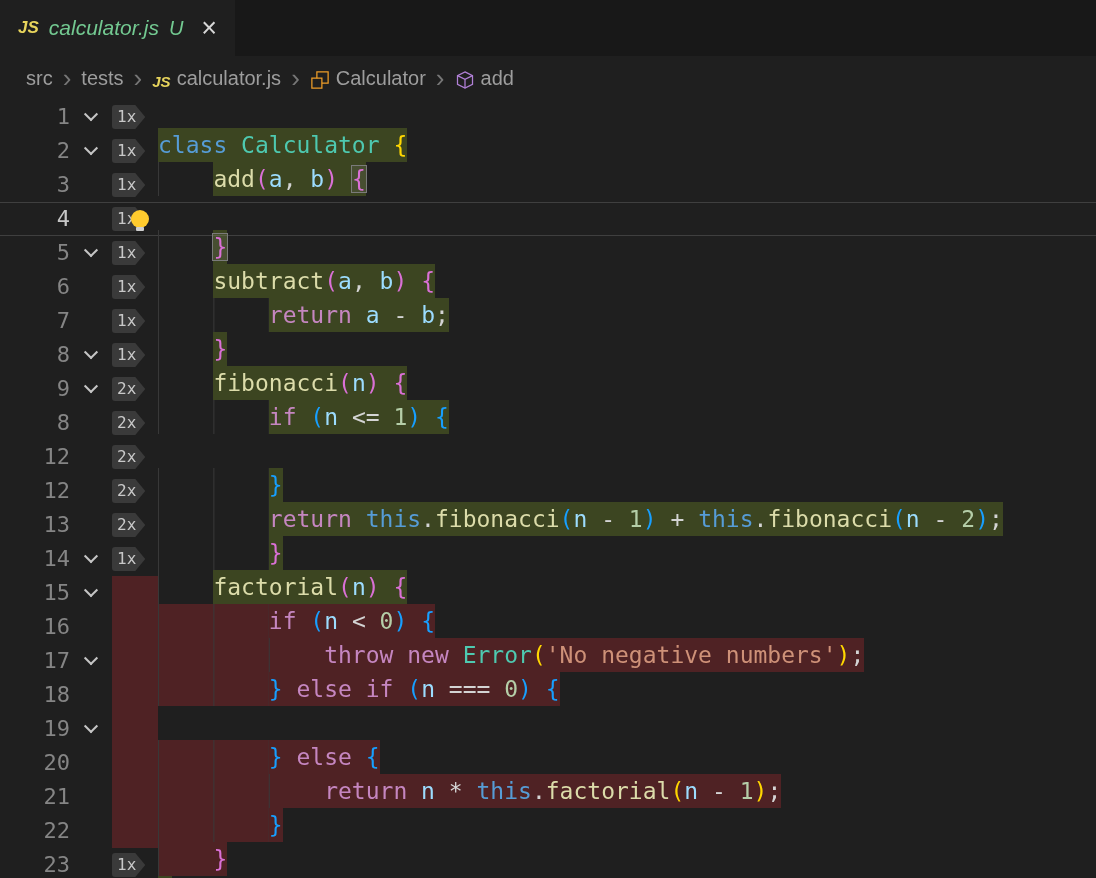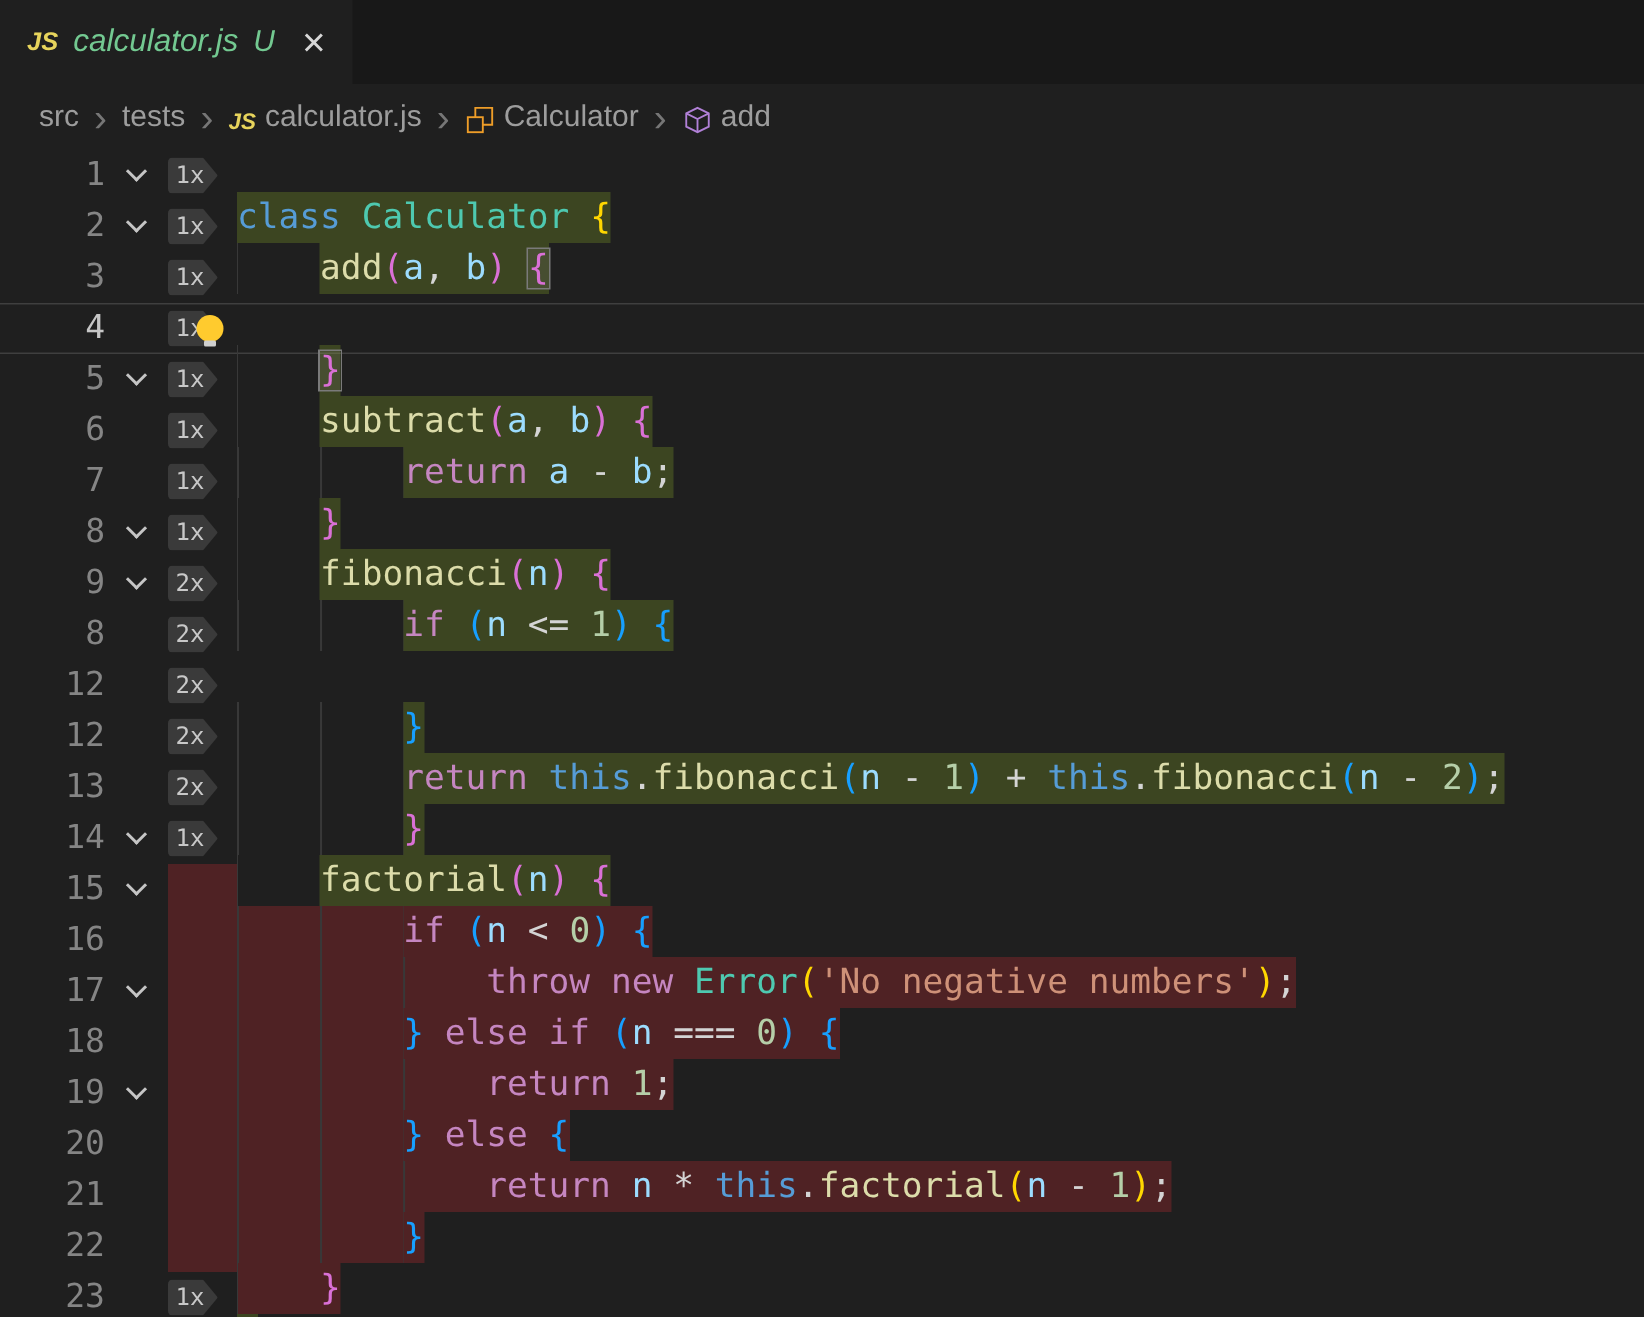--- a/index.html
+++ b/index.html
@@ -240,21 +240,20 @@
       <div class="chev">
         <span class="arrow"></span>
       </div>
       <div class="badge-cell missbg"></div>
       <div class="code"><span class="hl miss"><span class="ind">        </span><span style="color: rgb(23, 159, 255);">} </span><span style="color: rgb(197, 134, 192);">else if </span><span style="color: rgb(23, 159, 255);">(</span><span style="color: rgb(156, 220, 254);">n </span><span style="color: rgb(212, 212, 212);">=== </span><span style="color: rgb(181, 206, 168);">0</span><span style="color: rgb(23, 159, 255);">) </span><span style="color: rgb(23, 159, 255);">{</span></span></div>
     </div>
     <div class="row">
       <div class="ln">18</div>
       <div class="chev"></div>
       <div class="badge-cell missbg"></div>
-      <div class="code"><span class="hl miss"><span class="ind">            </span><span style="color: rgb(197, 134, 192);">return </span><span style="color: rgb(181, 206, 168);">1</span><span style="color: rgb(212, 212, 212);">;</span></span></div>
     </div>
     <div class="row">
       <div class="ln">19</div>
       <div class="chev">
         <span class="arrow"></span>
       </div>
       <div class="badge-cell missbg"></div>
       <div class="code"><span class="hl miss"><span class="ind">        </span><span style="color: rgb(23, 159, 255);">} </span><span style="color: rgb(197, 134, 192);">else </span><span style="color: rgb(23, 159, 255);">{</span></span></div>
     </div>
     <div class="row">

